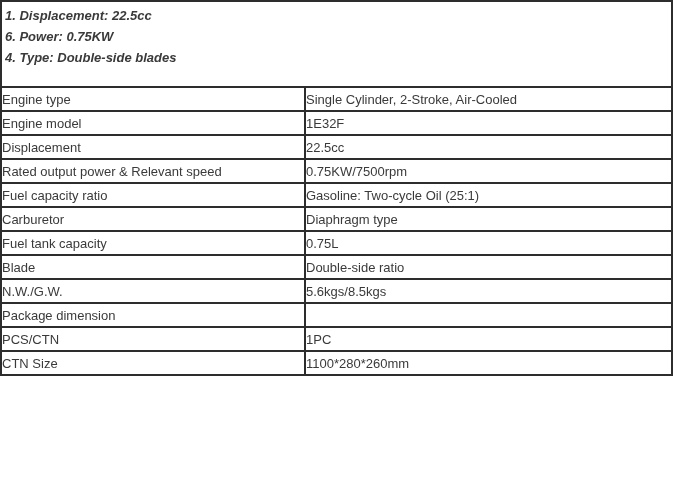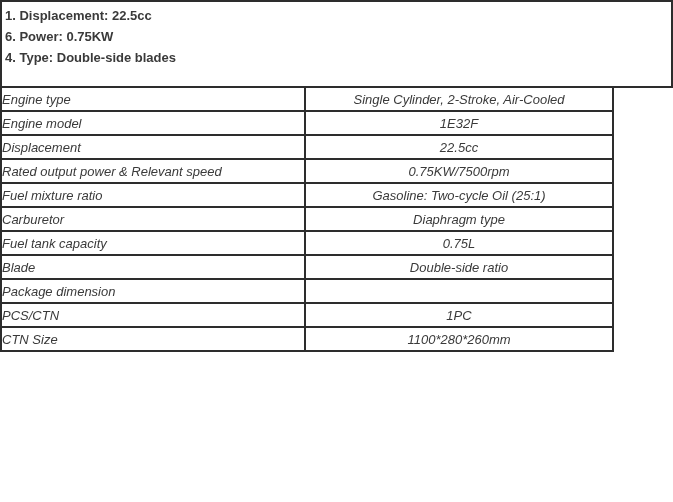--- a/index.html
+++ b/index.html
@@ -22,46 +22,46 @@
     border: 2px solid #2d2d2d;
     padding: 3px 4px 0 3px;
   }
   .highlight-line {
     font-size: 13px;
     font-weight: bold;
     line-height: 21px;
     color: #3a3a3a;
     white-space: nowrap;
     overflow: hidden;
+    font-style: italic;
   }
   table.spec {
-    width: 614px;
+    width: 673px;
     border-collapse: collapse;
     table-layout: fixed;
     margin-top: -2px;
-    font-style: italic;
   }
   table.spec td {
     box-sizing: border-box;
     border: 2px solid #2d2d2d;
     height: 24px;
     font-size: 13px;
     color: #3a3a3a;
     padding: 0;
     overflow: hidden;
     white-space: nowrap;
     vertical-align: middle;
   }
   td.label-cell {
     width: 304px;
     text-align: left;
     padding-left: 4px;
   }
   td.value-cell {
-    text-align: center;
+    text-align: left;
   }
 </style>
 </head>
 <body>
 
 <div class="sheet">
 
   <div class="highlights">
     <div class="highlight-line">1. Displacement: 22.5cc</div>
     <div class="highlight-line">6. Power: 0.75KW</div>
@@ -80,34 +80,38 @@
       </tr>
       <tr>
         <td class="label-cell">Displacement</td>
         <td class="value-cell">22.5cc</td>
       </tr>
       <tr>
         <td class="label-cell">Rated output power &amp; Relevant speed</td>
         <td class="value-cell">0.75KW/7500rpm</td>
       </tr>
       <tr>
-        <td class="label-cell">Fuel mixture ratio</td>
+        <td class="label-cell">Fuel capacity ratio</td>
         <td class="value-cell">Gasoline: Two-cycle Oil (25:1)</td>
       </tr>
       <tr>
         <td class="label-cell">Carburetor</td>
         <td class="value-cell">Diaphragm type</td>
       </tr>
       <tr>
         <td class="label-cell">Fuel tank capacity</td>
         <td class="value-cell">0.75L</td>
       </tr>
       <tr>
         <td class="label-cell">Blade</td>
         <td class="value-cell">Double-side ratio</td>
+      </tr>
+      <tr>
+        <td class="label-cell">N.W./G.W.</td>
+        <td class="value-cell">5.6kgs/8.5kgs</td>
       </tr>
       <tr>
         <td class="label-cell">Package dimension</td>
         <td class="value-cell"></td>
       </tr>
       <tr>
         <td class="label-cell">PCS/CTN</td>
         <td class="value-cell">1PC</td>
       </tr>
       <tr>

